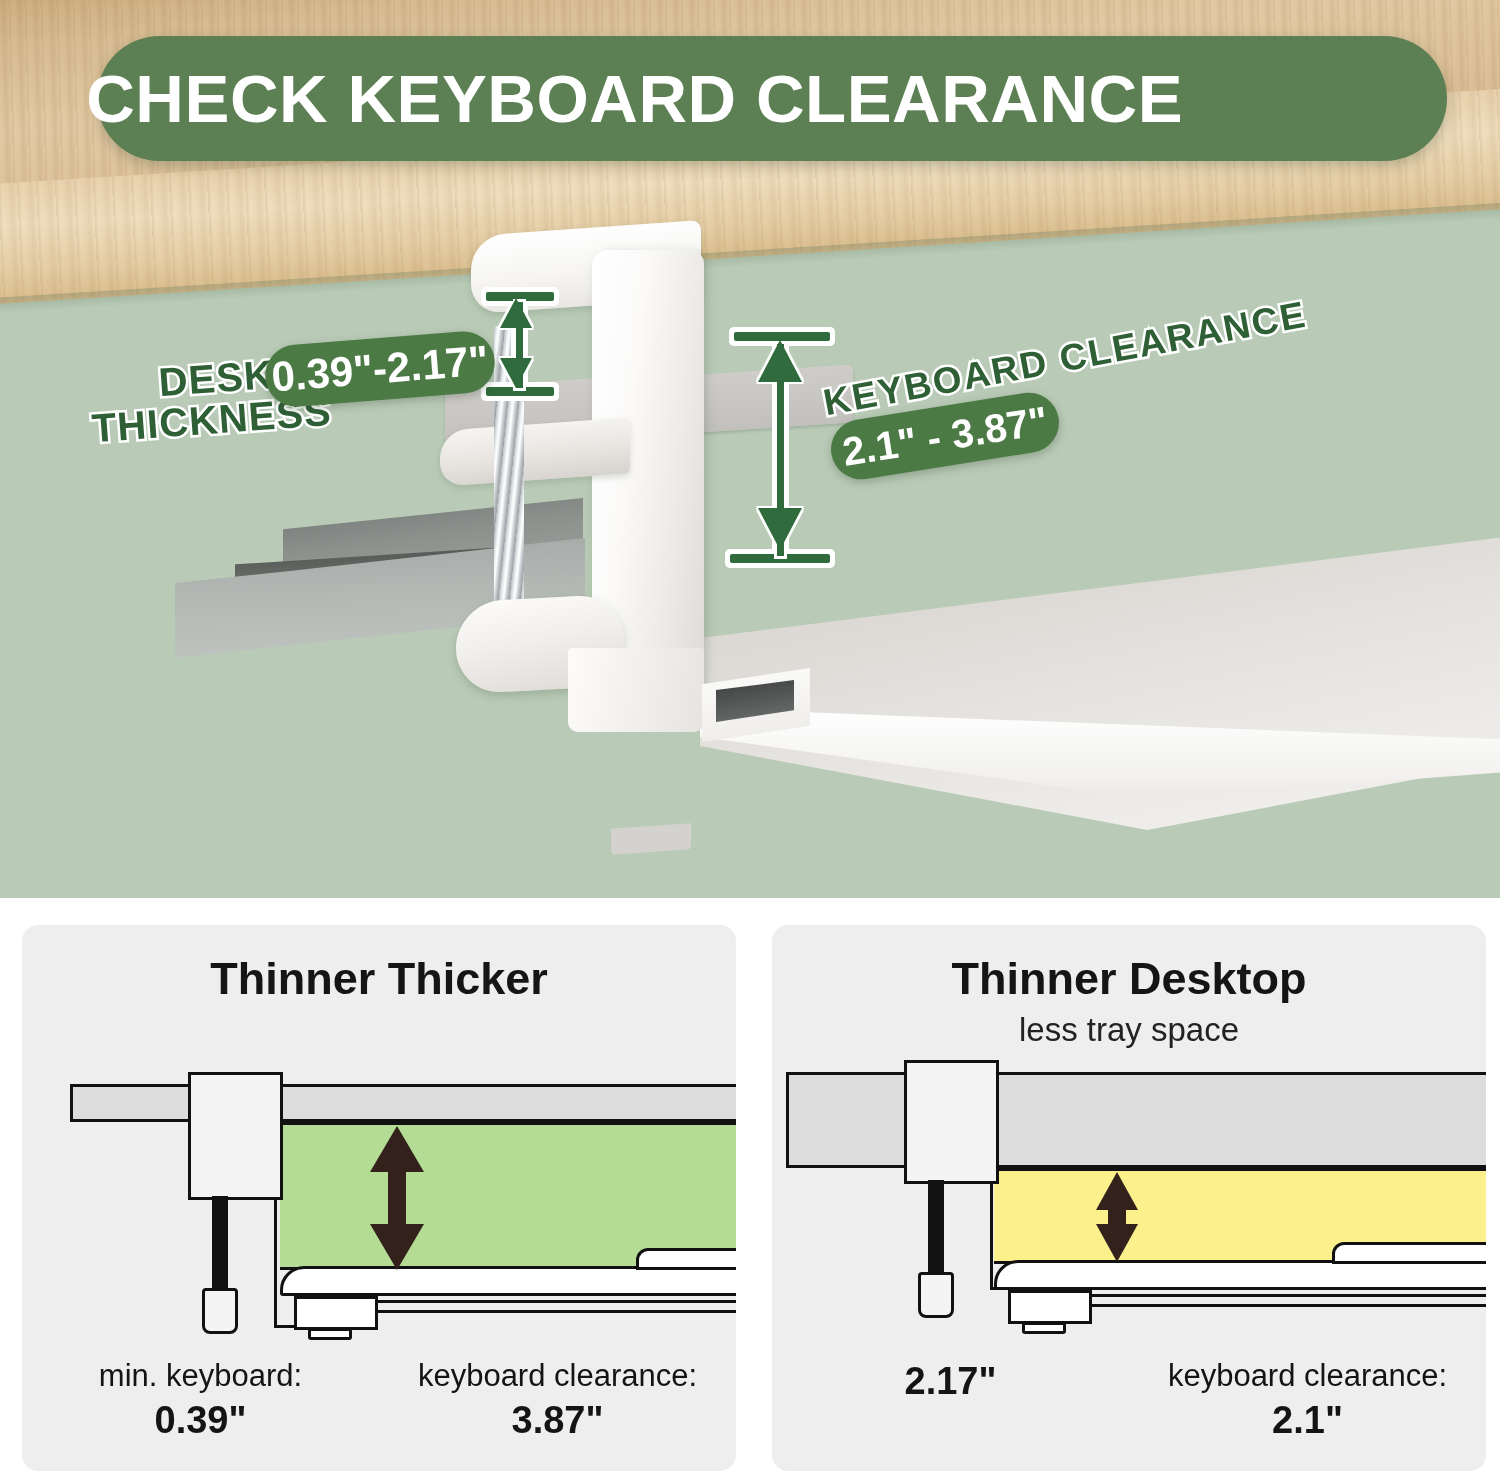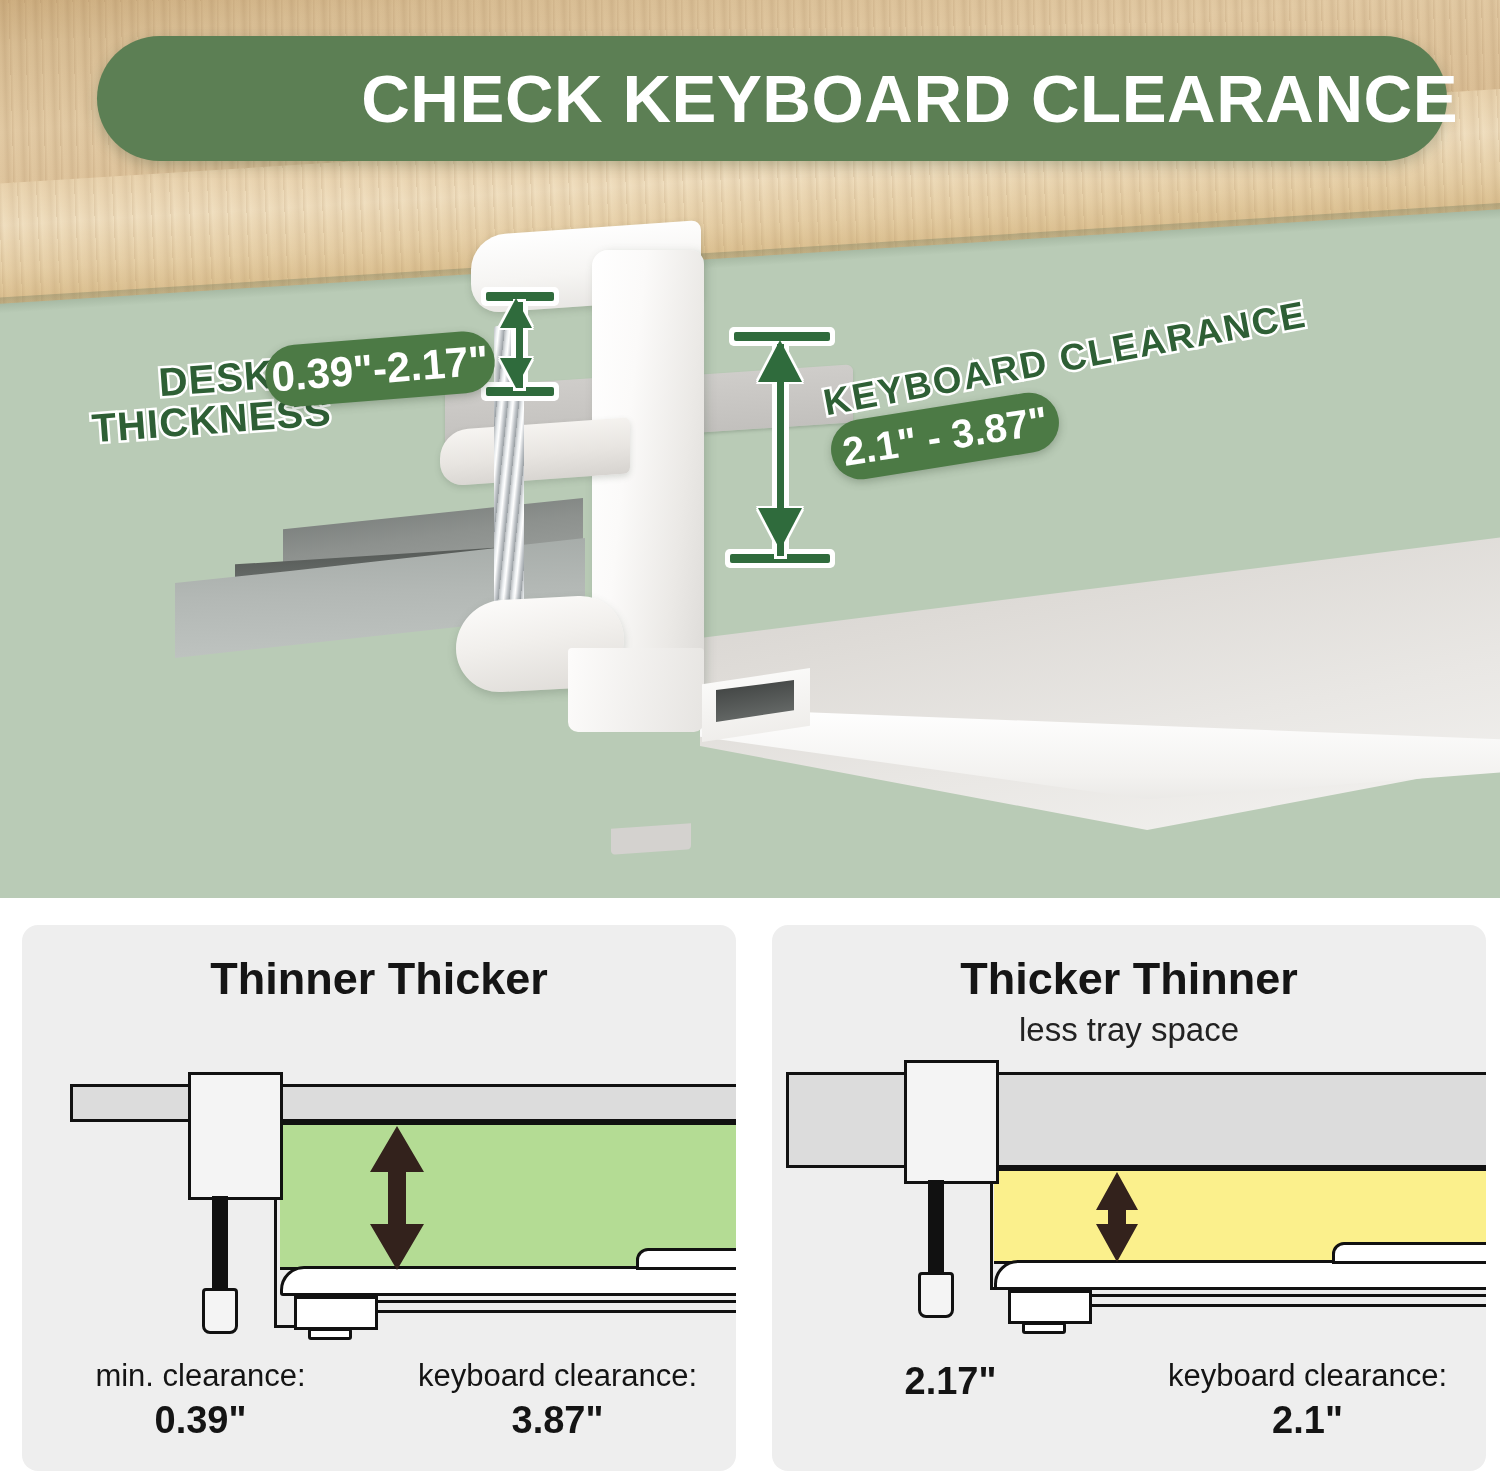--- a/index.html
+++ b/index.html
@@ -23,21 +23,21 @@
         repeating-linear-gradient(91deg, rgba(170,136,95,.20) 0px, rgba(170,136,95,0) 4px, rgba(215,186,146,.14) 9px, rgba(155,120,80,.13) 14px, rgba(200,170,130,0) 19px),
         linear-gradient(180deg,#e9d3ae 0%, #f0dfc0 35%, #e6cfa6 72%, #d9bd8c 100%);
       transform:rotate(-3.6deg);transform-origin:0 0;}
   .wood-shadow{position:absolute;left:-40px;top:300px;width:1620px;height:16px;
       background:linear-gradient(180deg,rgba(90,110,86,.30),rgba(90,110,86,0));
       transform:rotate(-3.6deg);transform-origin:0 0;}
 
   
   .title-pill{position:absolute;left:97px;top:36px;width:1350px;height:125px;
       background:#5c7f54;border-radius:64px;box-shadow:0 5px 14px rgba(60,80,55,.28);
-      display:flex;align-items:center;justify-content:flex-end;}
+      display:flex;align-items:center;justify-content:flex-start;}
   .title-pill span{color:#ffffff;font-size:66px;font-weight:bold;letter-spacing:.5px;
       white-space:nowrap;font-family:"Liberation Sans",sans-serif;
       transform:scaleX(1.02);}
 
   
   .tray{position:absolute;left:700px;top:470px;width:860px;height:400px;}
   .tray-top{position:absolute;left:0;top:60px;width:860px;height:300px;
       background:linear-gradient(168deg,#d3d0cd 0%, #dedbd7 30%, #e9e7e4 62%, #f4f3f1 100%);
       clip-path:polygon(0% 36%, 100% 0%, 100% 74%, 52% 100%, 0% 72%);
       box-shadow:0 6px 18px rgba(90,110,86,.22);}
@@ -266,32 +266,32 @@
         <svg style="position:absolute;left:330px;top:64px;" width="90" height="148">
           <defs></defs>
           <g fill="#33221c">
             <polygon points="45,2 72,48 54,48 54,100 72,100 45,146 18,100 36,100 36,48 18,48"></polygon>
           </g>
         </svg>
       </div>
 
       <div class="p-foot">
         <div class="foot-col">
-          <div class="foot-lab">min. clearance:</div>
+          <div class="foot-lab">min. keyboard:</div>
           <div class="foot-val">0.39"</div>
         </div>
         <div class="foot-col">
           <div class="foot-lab">keyboard clearance:</div>
           <div class="foot-val">3.87"</div>
         </div>
       </div>
     </div>
 
     <div class="panel right">
-      <div class="p-title">Thicker Thinner</div>
+      <div class="p-title">Thinner Desktop</div>
       <div class="p-sub">less tray space</div>
 
       <div class="diagram">
         <div class="slab slab-thick"></div>
         <div class="zone zone-yellow"></div>
         <div class="cbox cbox-b"></div>
         <div class="cstem cstem-b"></div>
         <div class="cfoot cfoot-b"></div>
         <div class="conn conn-b"></div>
 

